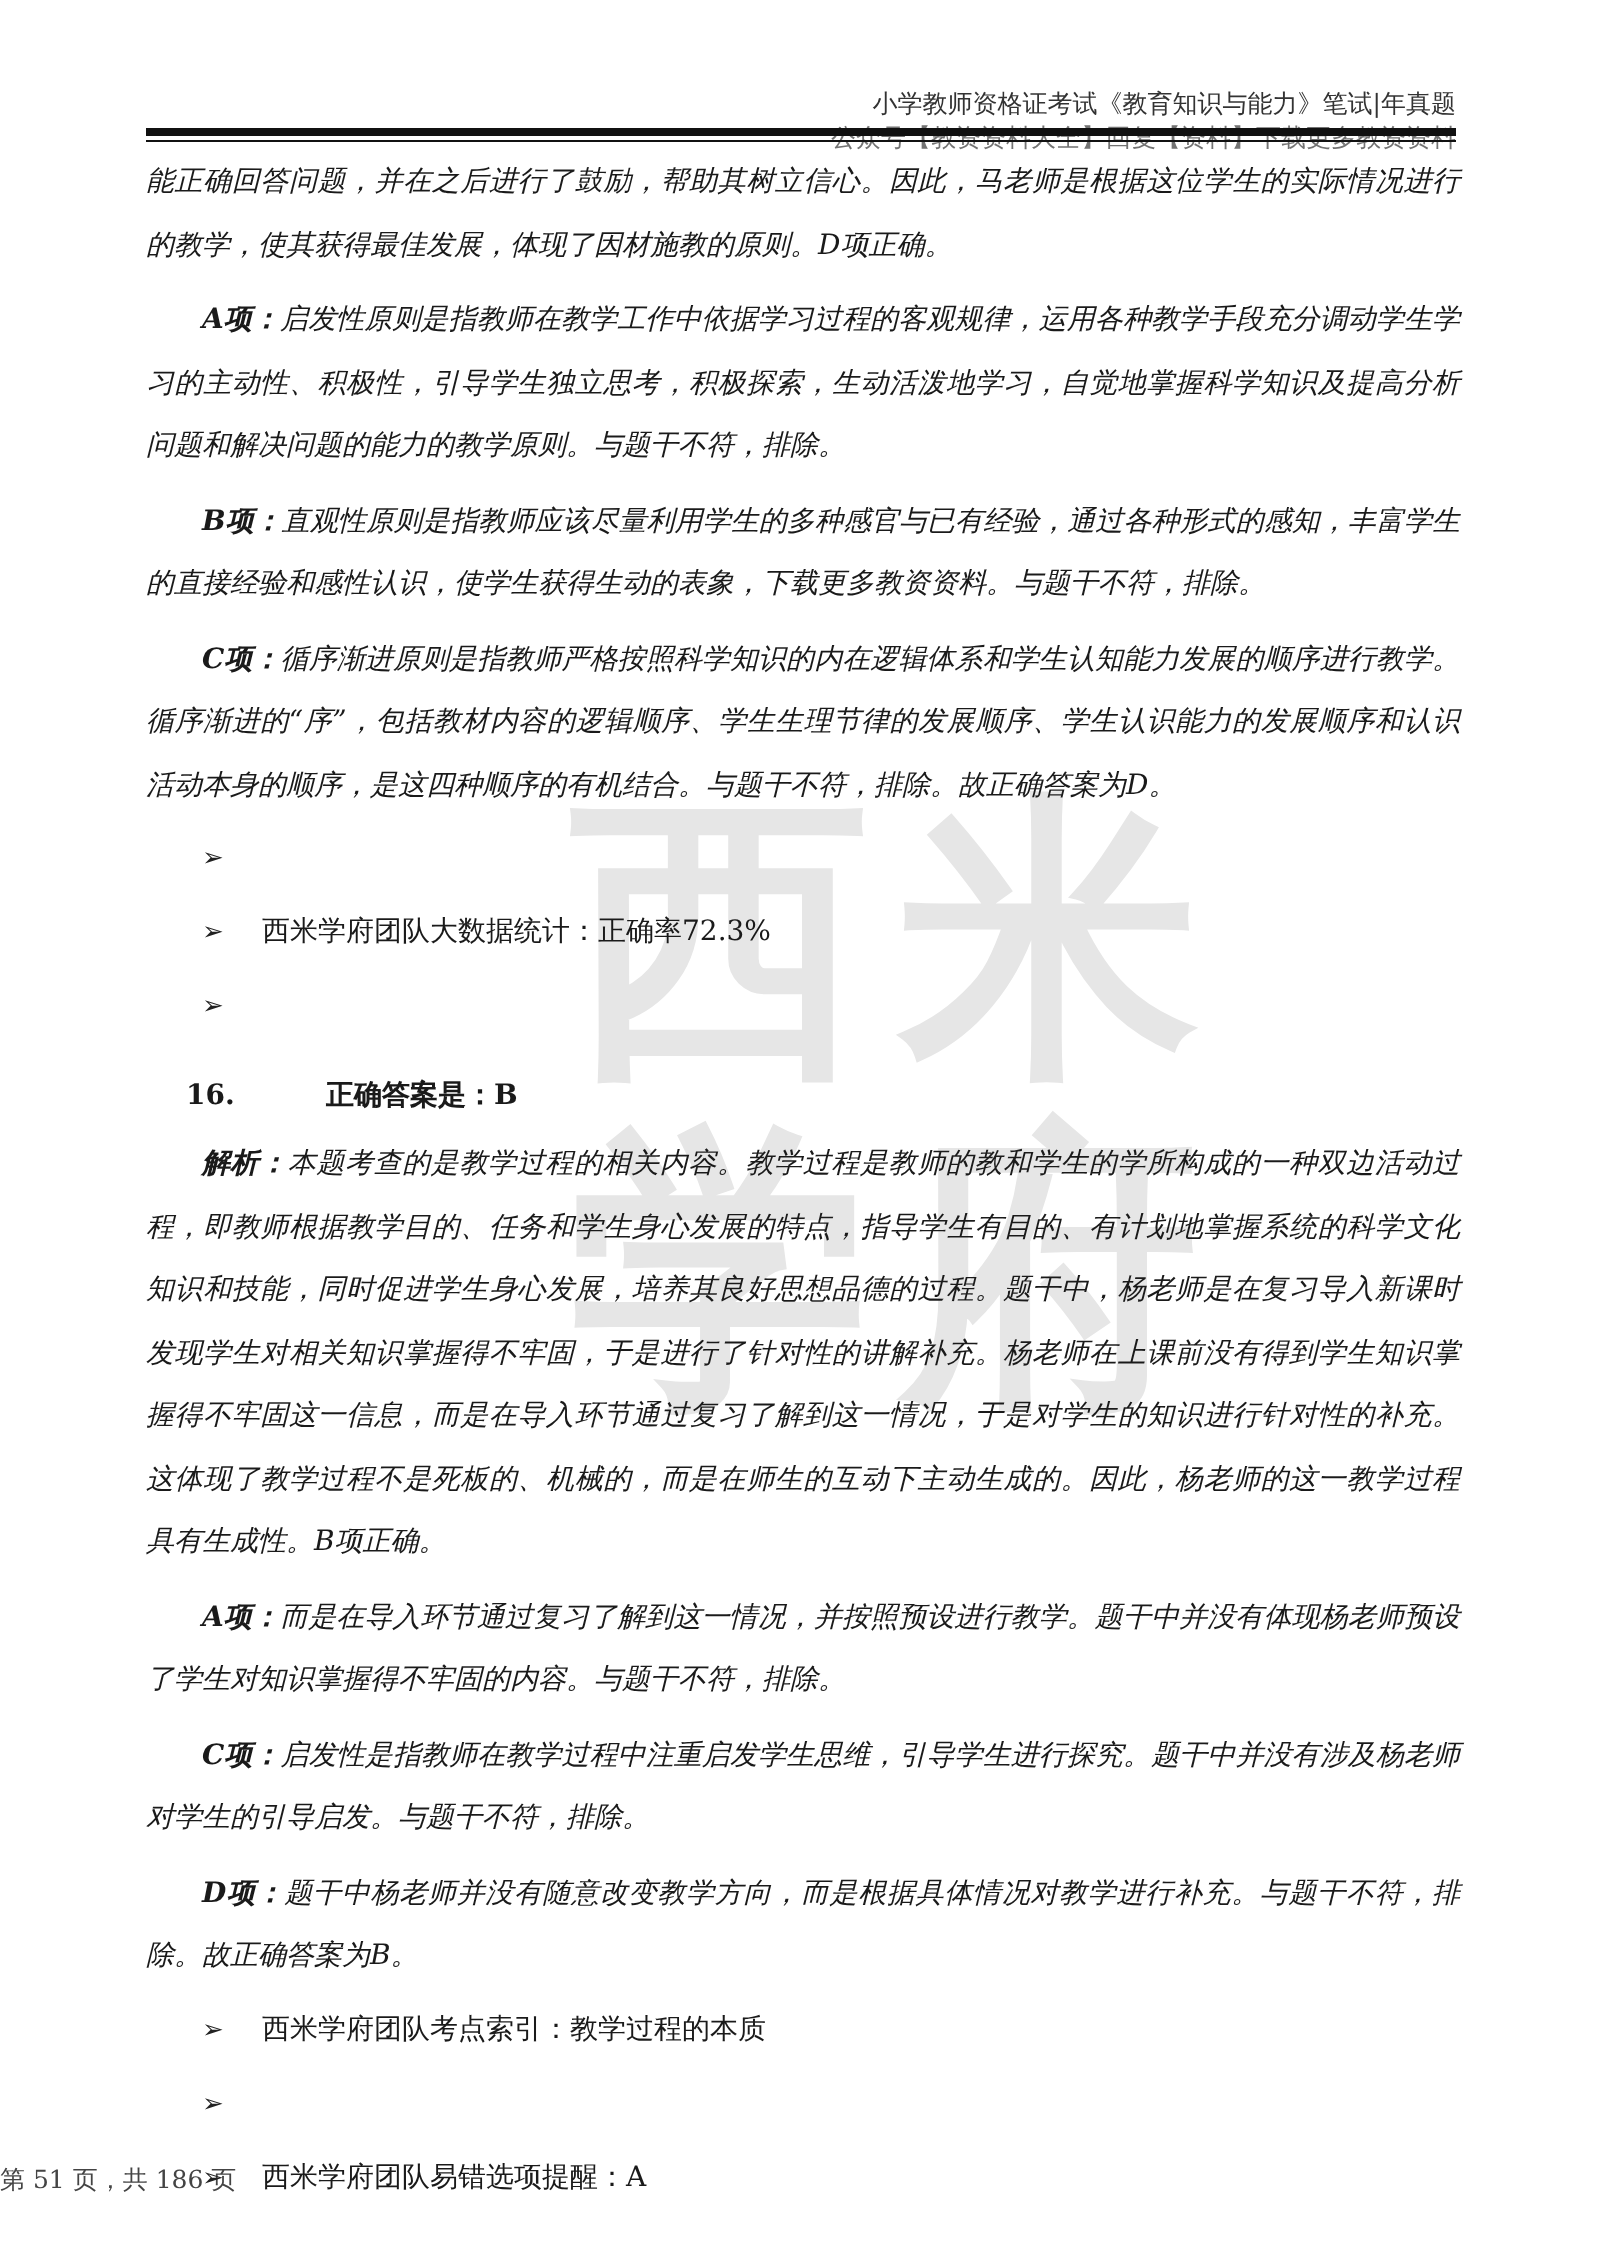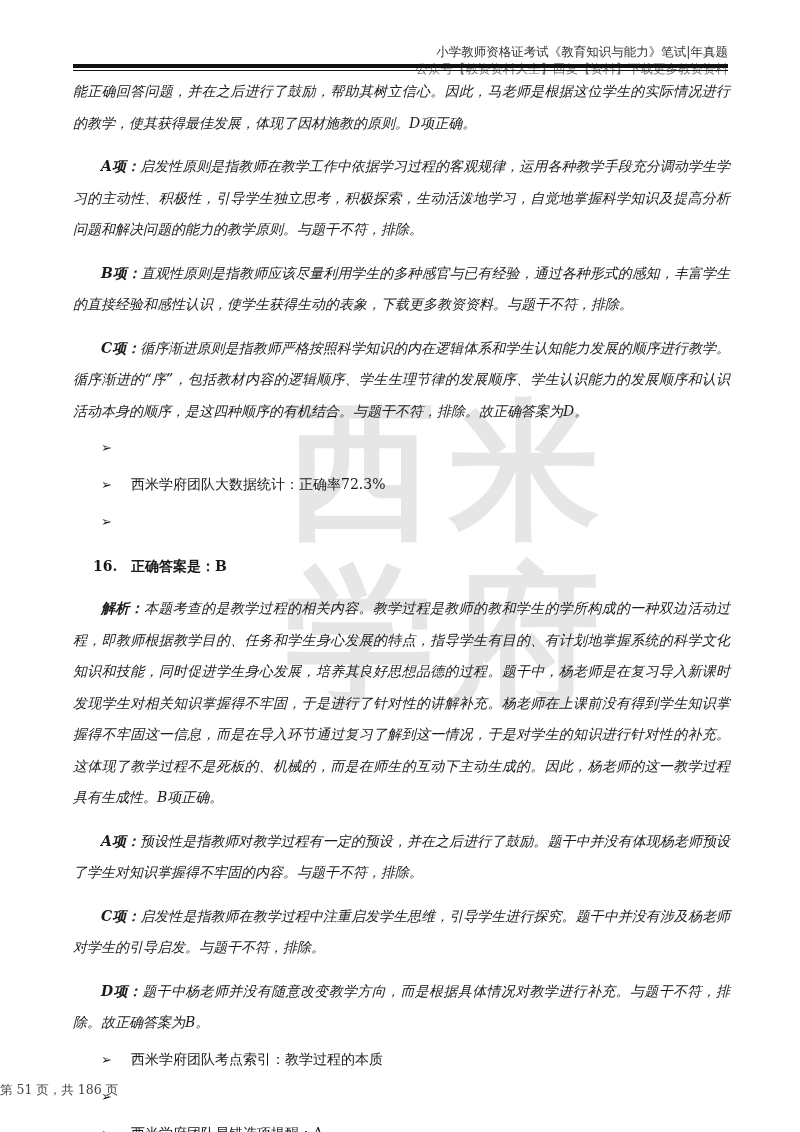--- a/index.html
+++ b/index.html
@@ -11,25 +11,25 @@
   .header-right { color: #737373; }
   .rule-thick { position: absolute; left: 73px; top: 64px; width: 655px; height: 4px; background: #111; }
   .rule-thin { position: absolute; left: 73px; top: 70px; width: 655px; height: 1px; background: #111; }
   .watermark { position: absolute; left: 285px; top: 395px; width: 340px; height: 330px;
                z-index: 0; pointer-events: none; }
   .wm-char { position: absolute; font-family: "DejaVu Sans", sans-serif; font-weight: bold;
              color: #e6e6e6; font-size: 150px; line-height: 150px; }
   .content { position: absolute; left: 73px; top: 76px; width: 657px; z-index: 1;
              font-size: 14px; line-height: 31.5px; }
   .para { margin: 0 0 6px 0; text-indent: 0; text-align: justify; font-style: italic; }
-  .para.indent { text-indent: 28px; margin-top: 12px; }
+  .para.indent { text-indent: 28px; }
   .lead { font-weight: bold; }
   .bullet { display: flex; align-items: center; margin: 0 0 7px 0; padding-left: 28px; height: 30px; }
   .bullet-icon { width: 30px; font-size: 13px; color: #222; font-family: "DejaVu Sans", sans-serif; }
-  .q-title { font-weight: bold; padding-left: 20px; margin: 14px 0 4px 0; height: 30px; display: flex; }
+  .q-title { font-weight: bold; padding-left: 20px; margin: 14px 0 4px 0; height: 30px; display: flex; gap: 32px; }
   .q-num { width: 38px; }
   .footer { position: absolute; left: 0; width: 800px; top: 1082px; text-align: left;
             font-size: 12.5px; color: #444; }
 </style>
 </head>
 <body>
 
 <div class="header">
   <span class="header-left">小学教师资格证考试《教育知识与能力》笔试|年真题</span>
   <span class="header-right">公众号【教资资料大全】回复【资料】下载更多教资资料</span>
@@ -71,21 +71,21 @@
   <div class="q-title">
     <span class="q-num">16.</span>
     <span>正确答案是：B</span>
   </div>
 
   <p class="para indent">
     <span class="lead">解析：</span><span>本题考查的是教学过程的相关内容。教学过程是教师的教和学生的学所构成的一种双边活动过程，即教师根据教学目的、任务和学生身心发展的特点，指导学生有目的、有计划地掌握系统的科学文化知识和技能，同时促进学生身心发展，培养其良好思想品德的过程。题干中，杨老师是在复习导入新课时发现学生对相关知识掌握得不牢固，于是进行了针对性的讲解补充。杨老师在上课前没有得到学生知识掌握得不牢固这一信息，而是在导入环节通过复习了解到这一情况，于是对学生的知识进行针对性的补充。这体现了教学过程不是死板的、机械的，而是在师生的互动下主动生成的。因此，杨老师的这一教学过程具有生成性。B项正确。</span>
   </p>
 
   <p class="para indent">
-    <span class="lead">A项：</span><span>预设性是指教师对教学过程有一定的预设，并在之后进行了鼓励。题干中并没有体现杨老师预设了学生对知识掌握得不牢固的内容。与题干不符，排除。</span>
+    <span class="lead">A项：</span><span>而是在导入环节通过复习了解到这一情况，并按照预设进行教学。题干中并没有体现杨老师预设了学生对知识掌握得不牢固的内容。与题干不符，排除。</span>
   </p>
   <p class="para indent">
     <span class="lead">C项：</span><span>启发性是指教师在教学过程中注重启发学生思维，引导学生进行探究。题干中并没有涉及杨老师对学生的引导启发。与题干不符，排除。</span>
   </p>
   <p class="para indent">
     <span class="lead">D项：</span><span>题干中杨老师并没有随意改变教学方向，而是根据具体情况对教学进行补充。与题干不符，排除。故正确答案为B。</span>
   </p>
 
   <div class="bullet">
     <span class="bullet-icon">➢</span>

